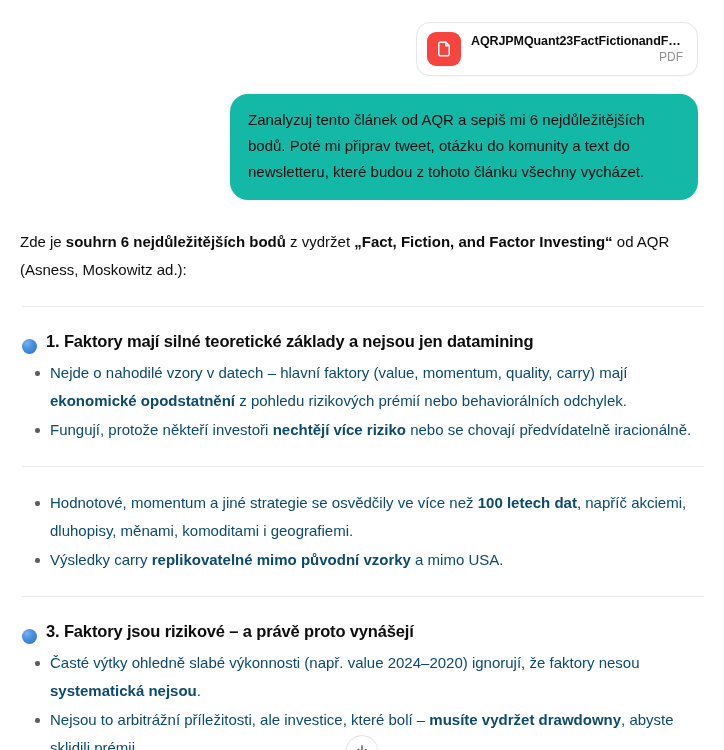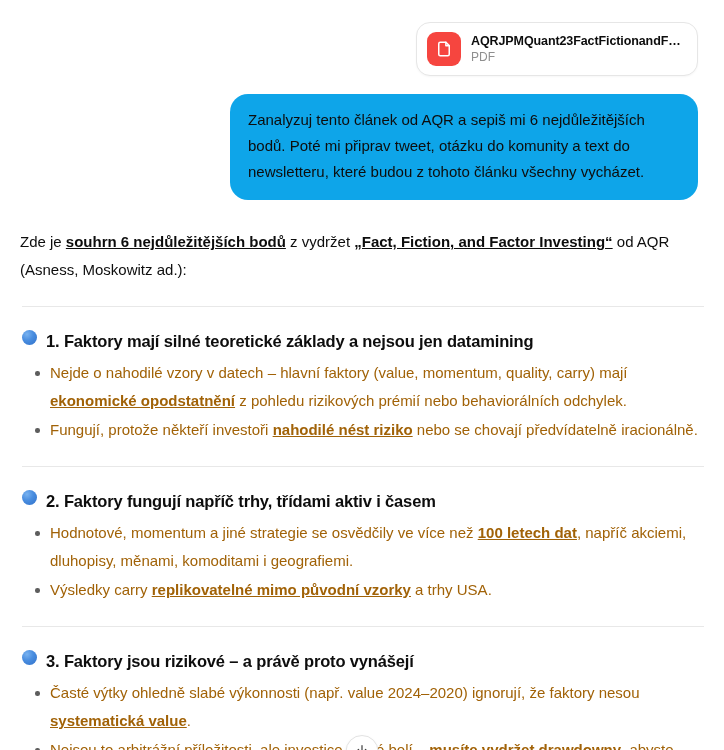--- a/index.html
+++ b/index.html
@@ -71,25 +71,26 @@
     color: #0d0d0d;
     white-space: nowrap;
     overflow: hidden;
     text-overflow: ellipsis;
     letter-spacing: -0.1px;
   }
   .attachment-type {
     font-size: 12px;
     line-height: 15px;
     color: #8f8f8f;
+    text-align: right;
   }
 
   .bubble {
     margin-top: 18px;
-    background: #0ea5e9;
+    background: #14b8a6;
     border-radius: 18px;
     padding: 13px 18px 15px 18px;
     max-width: 468px;
     font-size: 15px;
     line-height: 26px;
     color: #0d0d0d;
     text-align: left;
   }
 
   
@@ -108,21 +109,21 @@
   .divider {
     height: 1px;
     background: #e8e8e8;
     border: 0;
     margin: 22px 0 22px 2px;
     width: 682px;
   }
 
   .section-heading {
     display: flex;
-    align-items: flex-start;
+    align-items: flex-end;
     gap: 9px;
     font-size: 16.5px;
     font-weight: 700;
     line-height: 24px;
     color: #0d0d0d;
     margin: 0 0 6px 2px;
     letter-spacing: -0.15px;
   }
 
   .emoji-dot {
@@ -138,36 +139,36 @@
   ul.points {
     list-style: none;
     margin: 0;
     padding: 0;
   }
   ul.points li {
     position: relative;
     padding-left: 30px;
     font-size: 15px;
     line-height: 28px;
-    color: #a16207;
+    color: #0c4a6e;
     margin: 0 0 1px 0;
     max-width: 690px;
   }
   ul.points li::before {
     content: "";
     position: absolute;
     left: 15px;
     top: 12px;
     width: 4.5px;
     height: 4.5px;
     border-radius: 50%;
     background: #5d5d5d;
   }
 
-  b, strong { font-weight: 700; text-decoration: underline; }
+  b, strong { font-weight: 700; }
 
   
   .scroll-btn {
     position: absolute;
     left: 50%;
     bottom: -18px;
     transform: translateX(-50%);
     width: 33px;
     height: 33px;
     border-radius: 50%;
@@ -210,46 +211,42 @@
 
     <hr class="divider">
 
     <div>
       <h3 class="section-heading">
         <span class="emoji-dot"></span>
         <span>1. Faktory mají silné teoretické základy a nejsou jen datamining</span>
       </h3>
       <ul class="points">
         <li><span>Nejde o nahodilé vzory v datech – hlavní faktory (value, momentum, quality, carry) mají </span><b>ekonomické opodstatnění</b><span> z pohledu rizikových prémií nebo behaviorálních odchylek.</span></li>
-        <li><span>Fungují, protože někteří investoři </span><b>nahodilé nést riziko</b><span> nebo se chovají předvídatelně iracionálně.</span></li>
+        <li><span>Fungují, protože někteří investoři </span><b>nechtějí více riziko</b><span> nebo se chovají předvídatelně iracionálně.</span></li>
       </ul>
     </div>
 
     <hr class="divider">
 
     <div>
-      <h3 class="section-heading">
-        <span class="emoji-dot"></span>
-        <span>2. Faktory fungují napříč trhy, třídami aktiv i časem</span>
-      </h3>
       <ul class="points">
         <li><span>Hodnotové, momentum a jiné strategie se osvědčily ve více než </span><b>100 letech dat</b><span>, napříč akciemi, dluhopisy, měnami, komoditami i geografiemi.</span></li>
-        <li><span>Výsledky carry </span><b>replikovatelné mimo původní vzorky</b><span> a trhy USA.</span></li>
+        <li><span>Výsledky carry </span><b>replikovatelné mimo původní vzorky</b><span> a mimo USA.</span></li>
       </ul>
     </div>
 
     <hr class="divider">
 
     <div>
       <h3 class="section-heading">
         <span class="emoji-dot"></span>
         <span>3. Faktory jsou rizikové – a právě proto vynášejí</span>
       </h3>
       <ul class="points">
-        <li><span>Časté výtky ohledně slabé výkonnosti (např. value 2024–2020) ignorují, že faktory nesou </span><b>systematická value</b><span>.</span></li>
+        <li><span>Časté výtky ohledně slabé výkonnosti (např. value 2024–2020) ignorují, že faktory nesou </span><b>systematická nejsou</b><span>.</span></li>
         <li><span>Nejsou to arbitrážní příležitosti, ale investice, které bolí – </span><b>musíte vydržet drawdowny</b><span>, abyste sklidili prémii.</span></li>
       </ul>
     </div>
   </div>
 
   <div class="scroll-btn">
     <span>
       <svg width="13" height="13" viewBox="0 0 24 24" fill="none" stroke="#3a3a3a" stroke-width="2.2" stroke-linecap="round" stroke-linejoin="round">
         <path d="M12 5v14"></path>
         <path d="M19 12l-7 7-7-7"></path>

